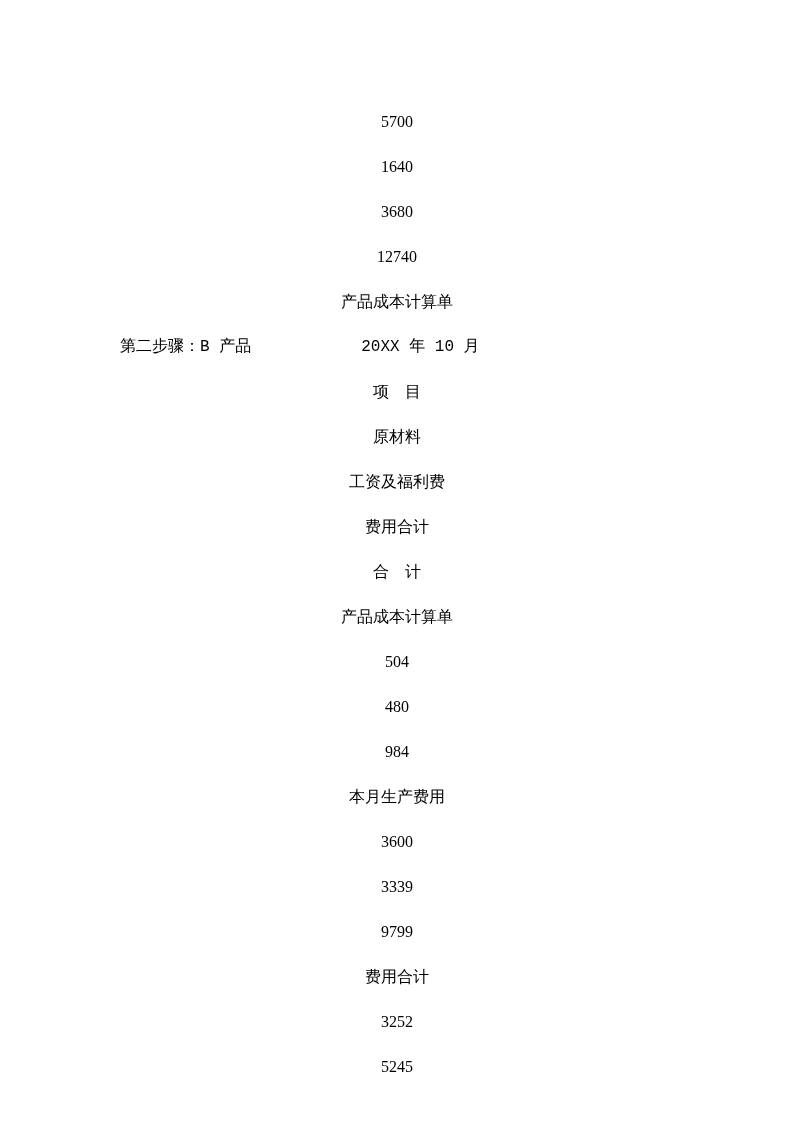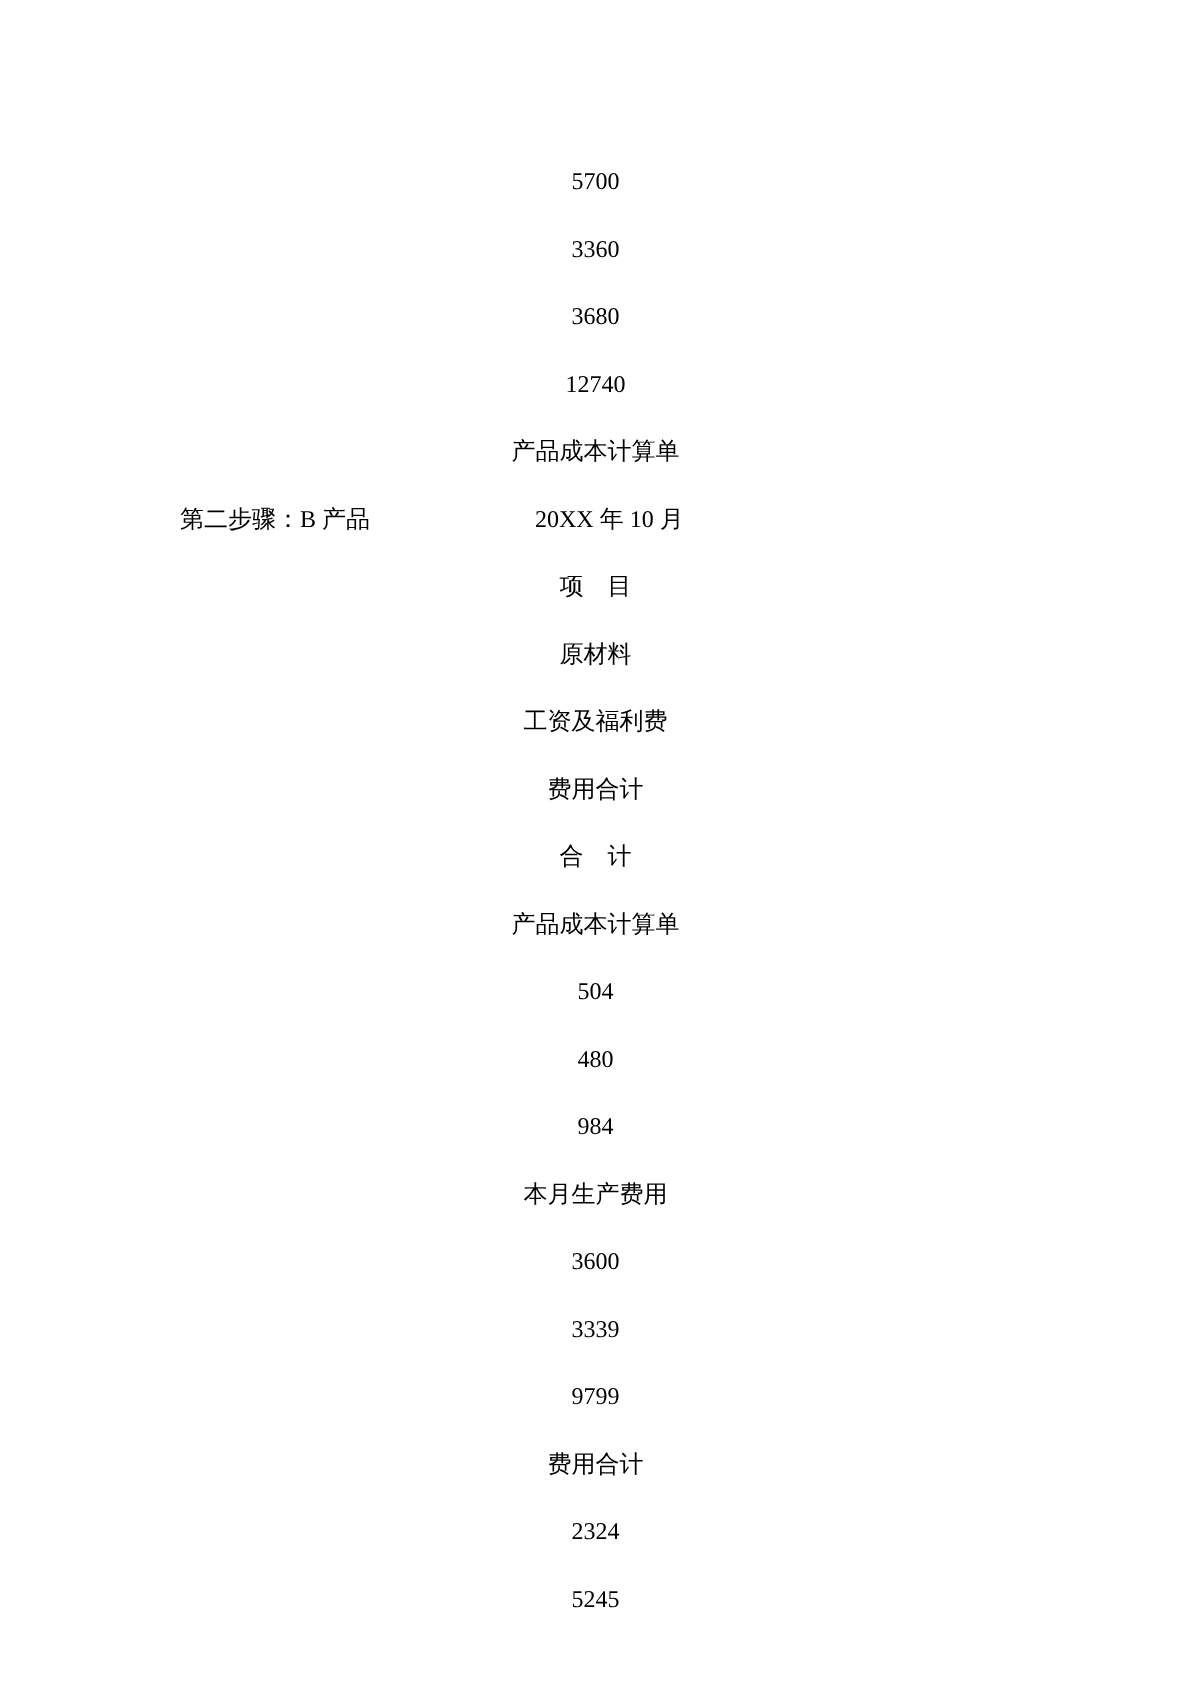--- a/index.html
+++ b/index.html
@@ -17,35 +17,36 @@
       padding: 110px 120px 0 120px;
       line-height: 1.5;
     }
     .line {
       margin-bottom: 21px;
       text-align: center;
     }
     .step-line {
       display: flex;
       margin-bottom: 21px;
+      font-family: Liberation Mono, monospace;
     }
     .step-label {
       display: inline-block;
     }
     .step-date {
       display: inline-block;
       margin-left: 110px;
       text-align: right;
     }
   </style>
 </head>
 <body>
 
 <div class="line">5700</div>
-<div class="line">3360</div>
+<div class="line">1640</div>
 <div class="line">3680</div>
 <div class="line">12740</div>
 <div class="line">产品成本计算单</div>
 <div class="step-line">
   <span class="step-label">第二步骤：B 产品</span>
   <span class="step-date">20XX 年 10 月</span>
 </div>
 <div class="line">项　目</div>
 <div class="line">原材料</div>
 <div class="line">工资及福利费</div>
@@ -53,14 +54,14 @@
 <div class="line">合　计</div>
 <div class="line">产品成本计算单</div>
 <div class="line">504</div>
 <div class="line">480</div>
 <div class="line">984</div>
 <div class="line">本月生产费用</div>
 <div class="line">3600</div>
 <div class="line">3339</div>
 <div class="line">9799</div>
 <div class="line">费用合计</div>
-<div class="line">2324</div>
+<div class="line">3252</div>
 <div class="line">5245</div>
 
 </body></html>

